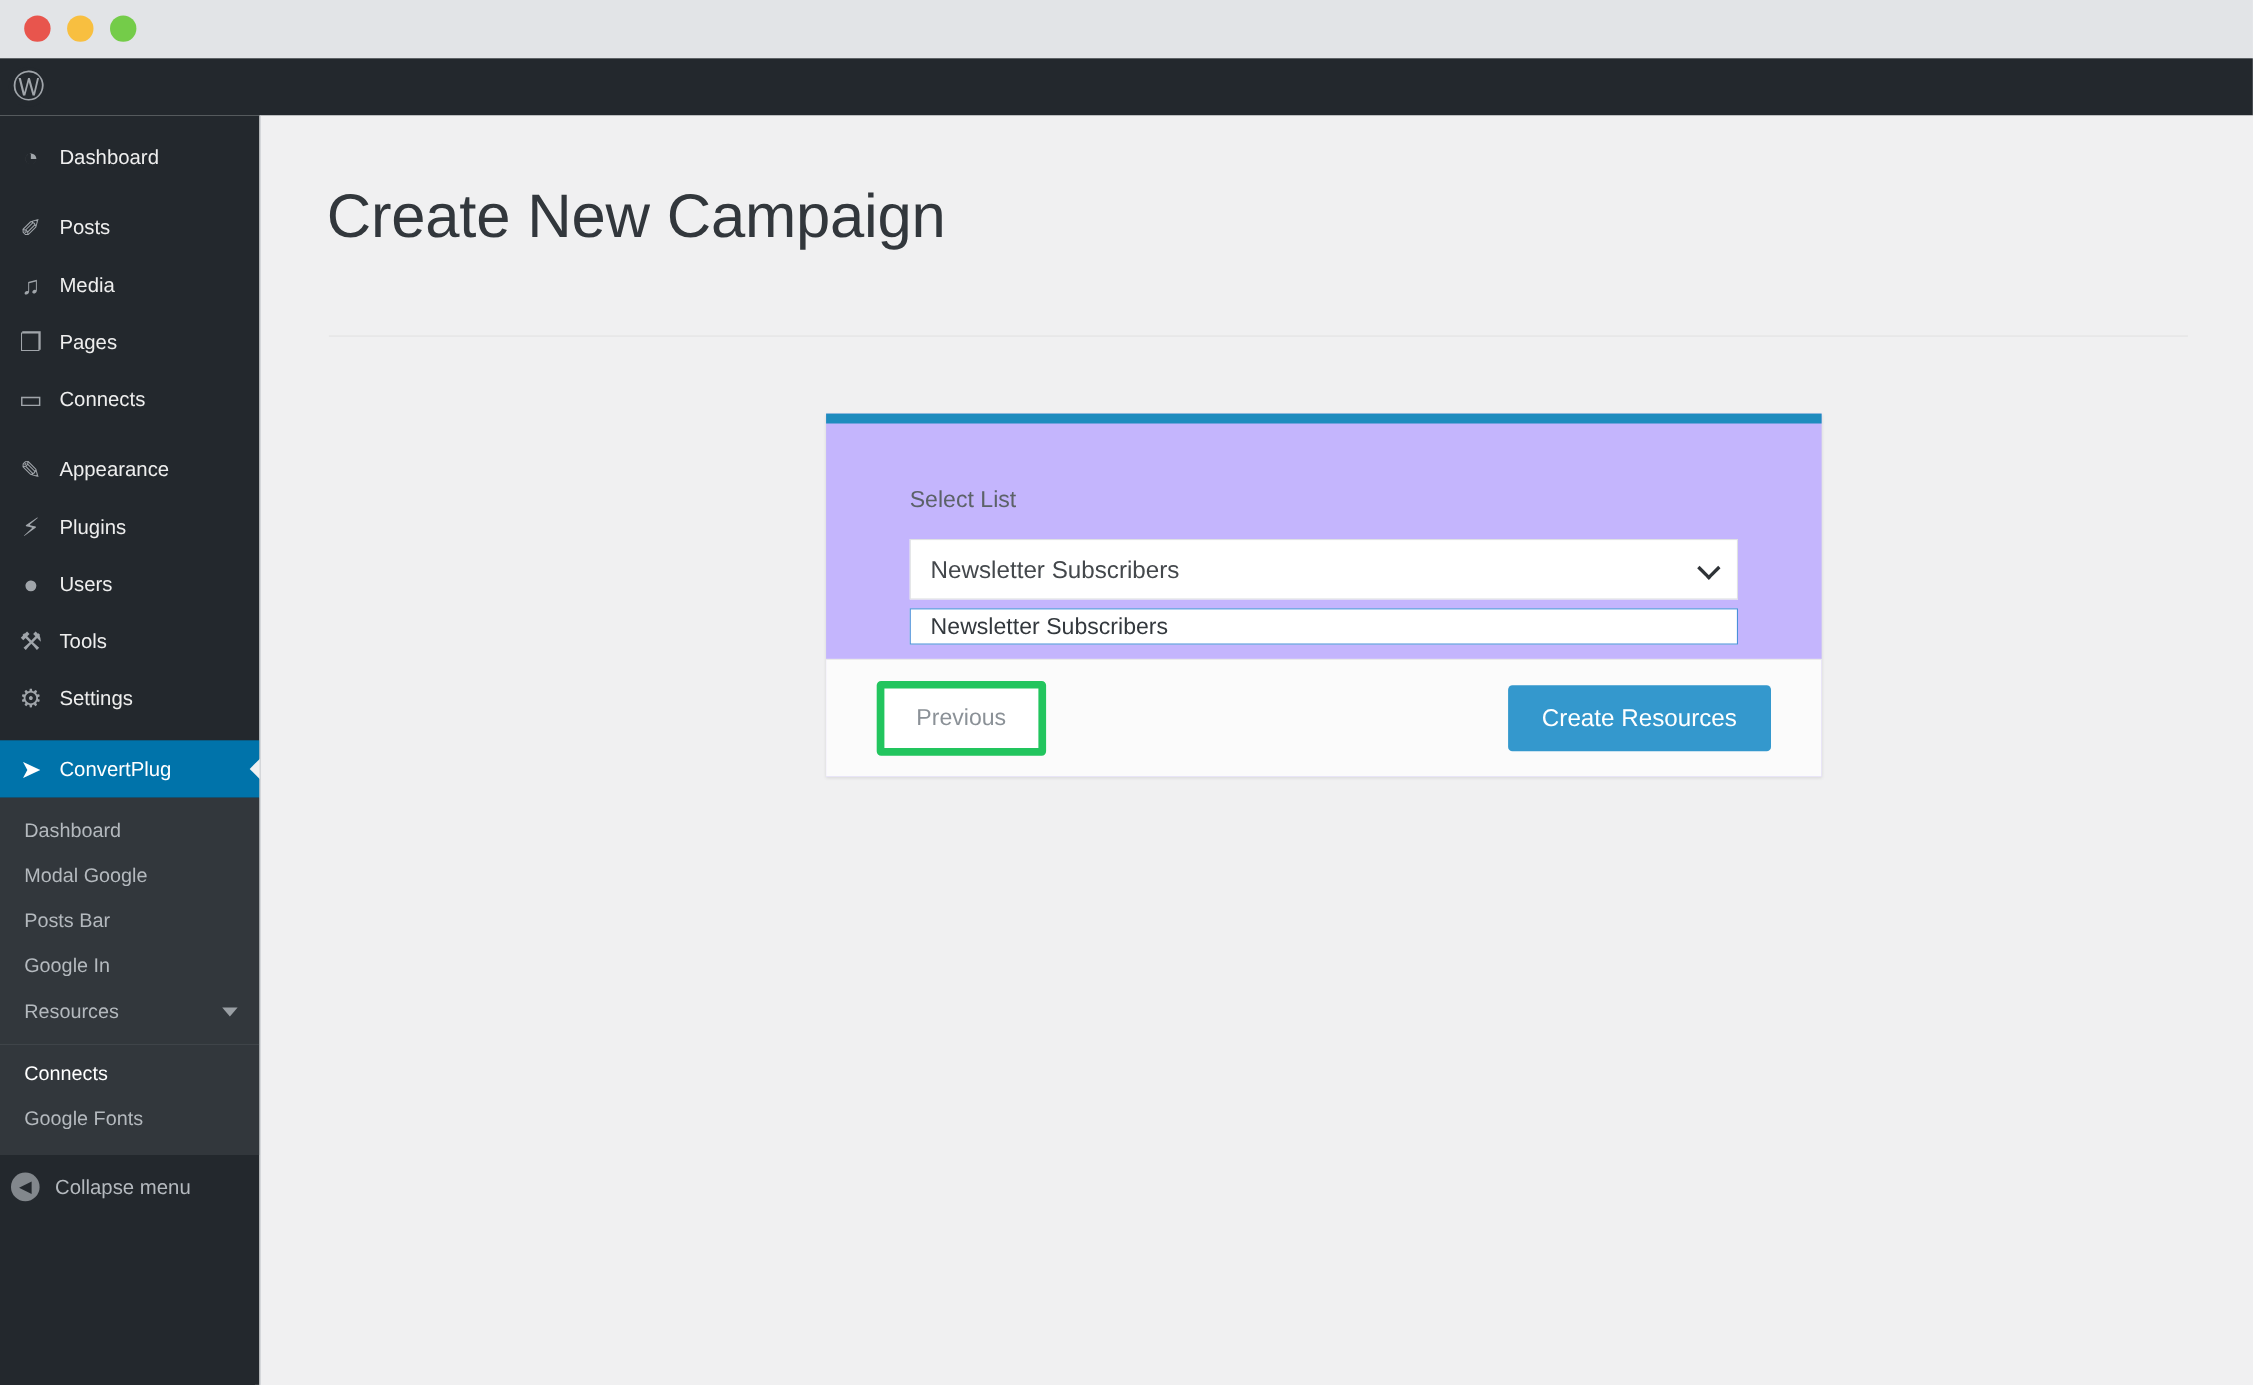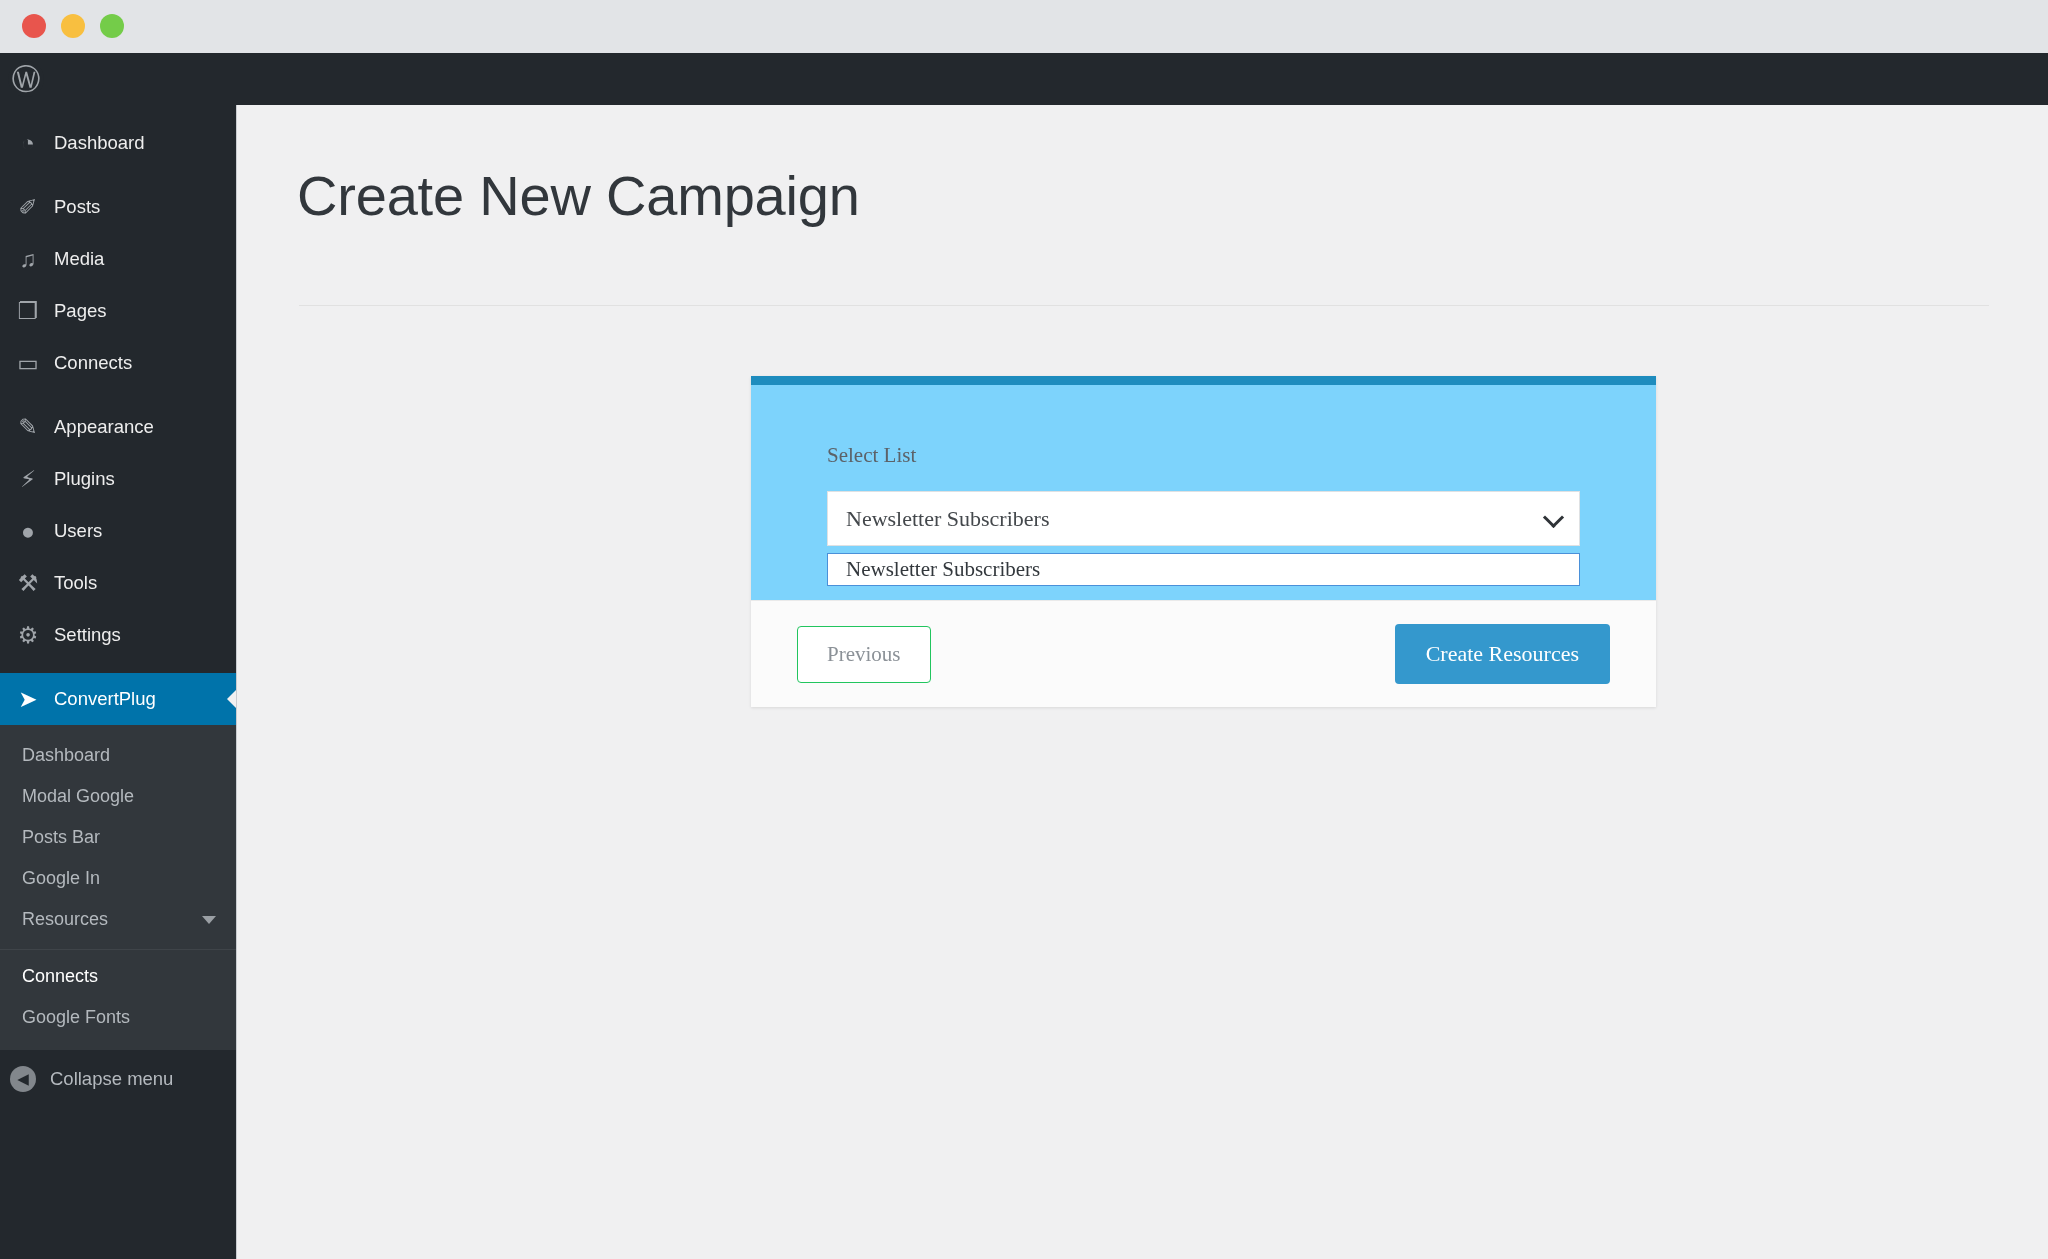--- a/index.html
+++ b/index.html
@@ -109,23 +109,22 @@
   }
   #title-divider {
     position: absolute; left: 62px; top: 200px;
     width: 1690px; height: 1px; background: #e1e1e1;
   }
 
   
   #wizard-card {
     position: absolute; left: 514px; top: 271px;
     width: 905px;
-    background: #7dd3fc;
+    background: #c4b5fd;
     box-shadow: 0 1px 3px rgba(0,0,0,.10);
-    font-family: Liberation Serif, serif;
   }
   #card-accent-bar { height: 9px; background: #1e8cbe; }
   #card-body { padding: 58px 76px 54px 76px; position: relative; }
 
   .field-label {
     font-size: 21px; color: #5c6268; margin-bottom: 23px;
   }
 
   
   #select-list-control {
@@ -158,21 +157,21 @@
   .option.selected { background: #1a82e8; color: #fff; }
 
   #card-footer {
     border-top: 1px solid #eaeaea;
     background: #fbfbfb;
     height: 107px;
     display: flex; align-items: center; justify-content: space-between;
     padding: 0 46px;
   }
   #previous-button {
-    background: #fff; border: 1px solid #22c55e; border-radius: 4px;
+    background: #fff; border: 7px solid #22c55e; border-radius: 4px;
     padding: 15px 29px;
     font-size: 21px; color: #8b9197; cursor: pointer;
     font-family: inherit;
   }
   #create-campaign-button {
     background: #3498cd; border: none; border-radius: 4px;
     padding: 17px 31px;
     font-size: 22px; color: #fff; cursor: pointer;
     font-family: inherit;
   }

